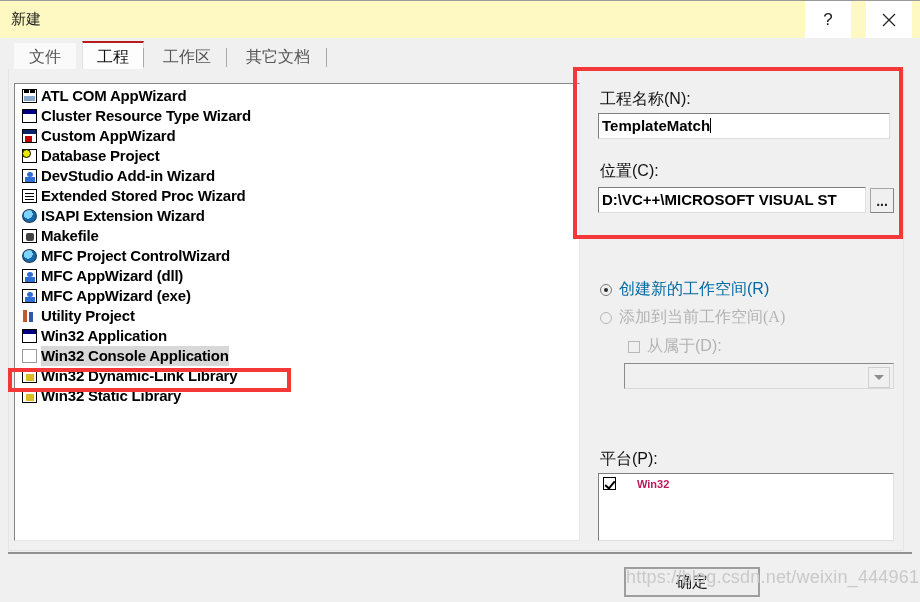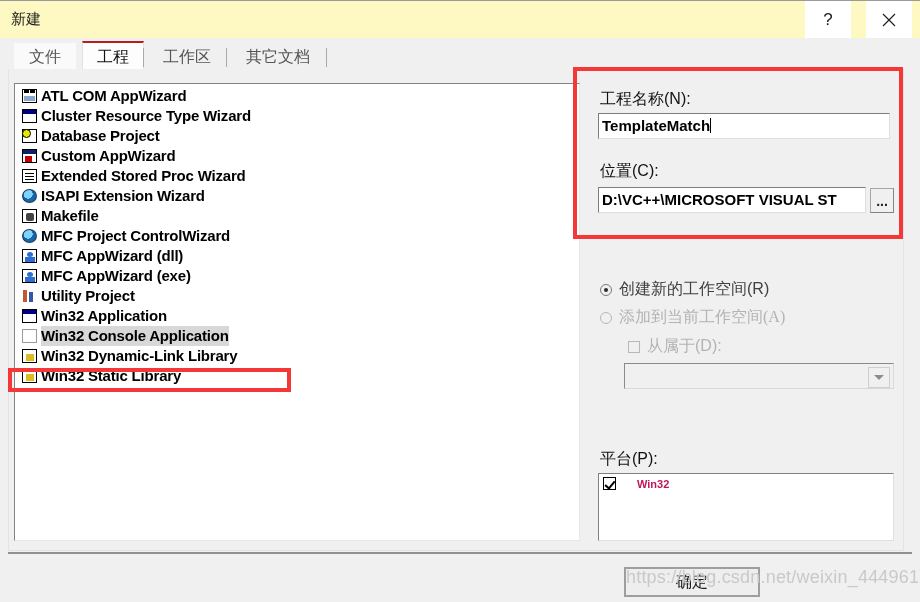--- a/index.html
+++ b/index.html
@@ -97,21 +97,21 @@
          border:1px solid #a6a6a6;border-right-color:#848484;border-bottom-color:#848484;
          display:flex;align-items:center;justify-content:center;
          font-size:14px;font-weight:bold;color:#222;cursor:default;}
 
   .radio-row{position:absolute;display:flex;align-items:center;white-space:nowrap;}
   .radio{width:12px;height:12px;border-radius:50%;box-sizing:border-box;
          border:1px solid #7a7a7a;background:#f0f0f0;margin-right:7px;position:relative;flex:0 0 auto;}
   .radio.on:after{content:"";position:absolute;left:3px;top:3px;width:4px;height:4px;
                   border-radius:50%;background:#2a2a2a;}
   .radio.dim{border-color:#b8b8b8;}
-  .rlabel{font-size:16px;color:#404040;}
+  .rlabel{font-size:16px;color:#0369a1;}
   .rlabel.dim{color:#b3b3b3;font-family:Liberation Serif, serif;}
 
   .check-row{position:absolute;display:flex;align-items:center;white-space:nowrap;}
   .cbox{width:12px;height:12px;box-sizing:border-box;border:1px solid #b8b8b8;
         background:#f0f0f0;margin-right:7px;flex:0 0 auto;}
   .clabel{font-size:16px;color:#b3b3b3;}
 
   .combo{position:absolute;box-sizing:border-box;background:#f0f0f0;
          border-top:1px solid #8a8a8a;border-left:1px solid #8a8a8a;
          border-right:1px solid #d8d8d8;border-bottom:1px solid #d8d8d8;}
@@ -197,29 +197,35 @@
           <span class="li-lbl">ATL COM AppWizard</span>
         </div>
         <div class="li">
           <span class="li-ico">
             <span class="ico win"></span>
           </span>
           <span class="li-lbl">Cluster Resource Type Wizard</span>
         </div>
         <div class="li">
           <span class="li-ico">
+            <span class="ico winblue"></span>
+          </span>
+          <span class="li-lbl">Custom AppWizard</span>
+        </div>
+        <div class="li">
+          <span class="li-ico">
             <span class="ico db"></span>
           </span>
           <span class="li-lbl">Database Project</span>
         </div>
         <div class="li">
           <span class="li-ico">
-            <span class="ico winblue"></span>
-          </span>
-          <span class="li-lbl">Custom AppWizard</span>
+            <span class="ico person"></span>
+          </span>
+          <span class="li-lbl">DevStudio Add-in Wizard</span>
         </div>
         <div class="li">
           <span class="li-ico">
             <span class="ico doc"></span>
           </span>
           <span class="li-lbl">Extended Stored Proc Wizard</span>
         </div>
         <div class="li">
           <span class="li-ico">
             <span class="ico globe"></span>

